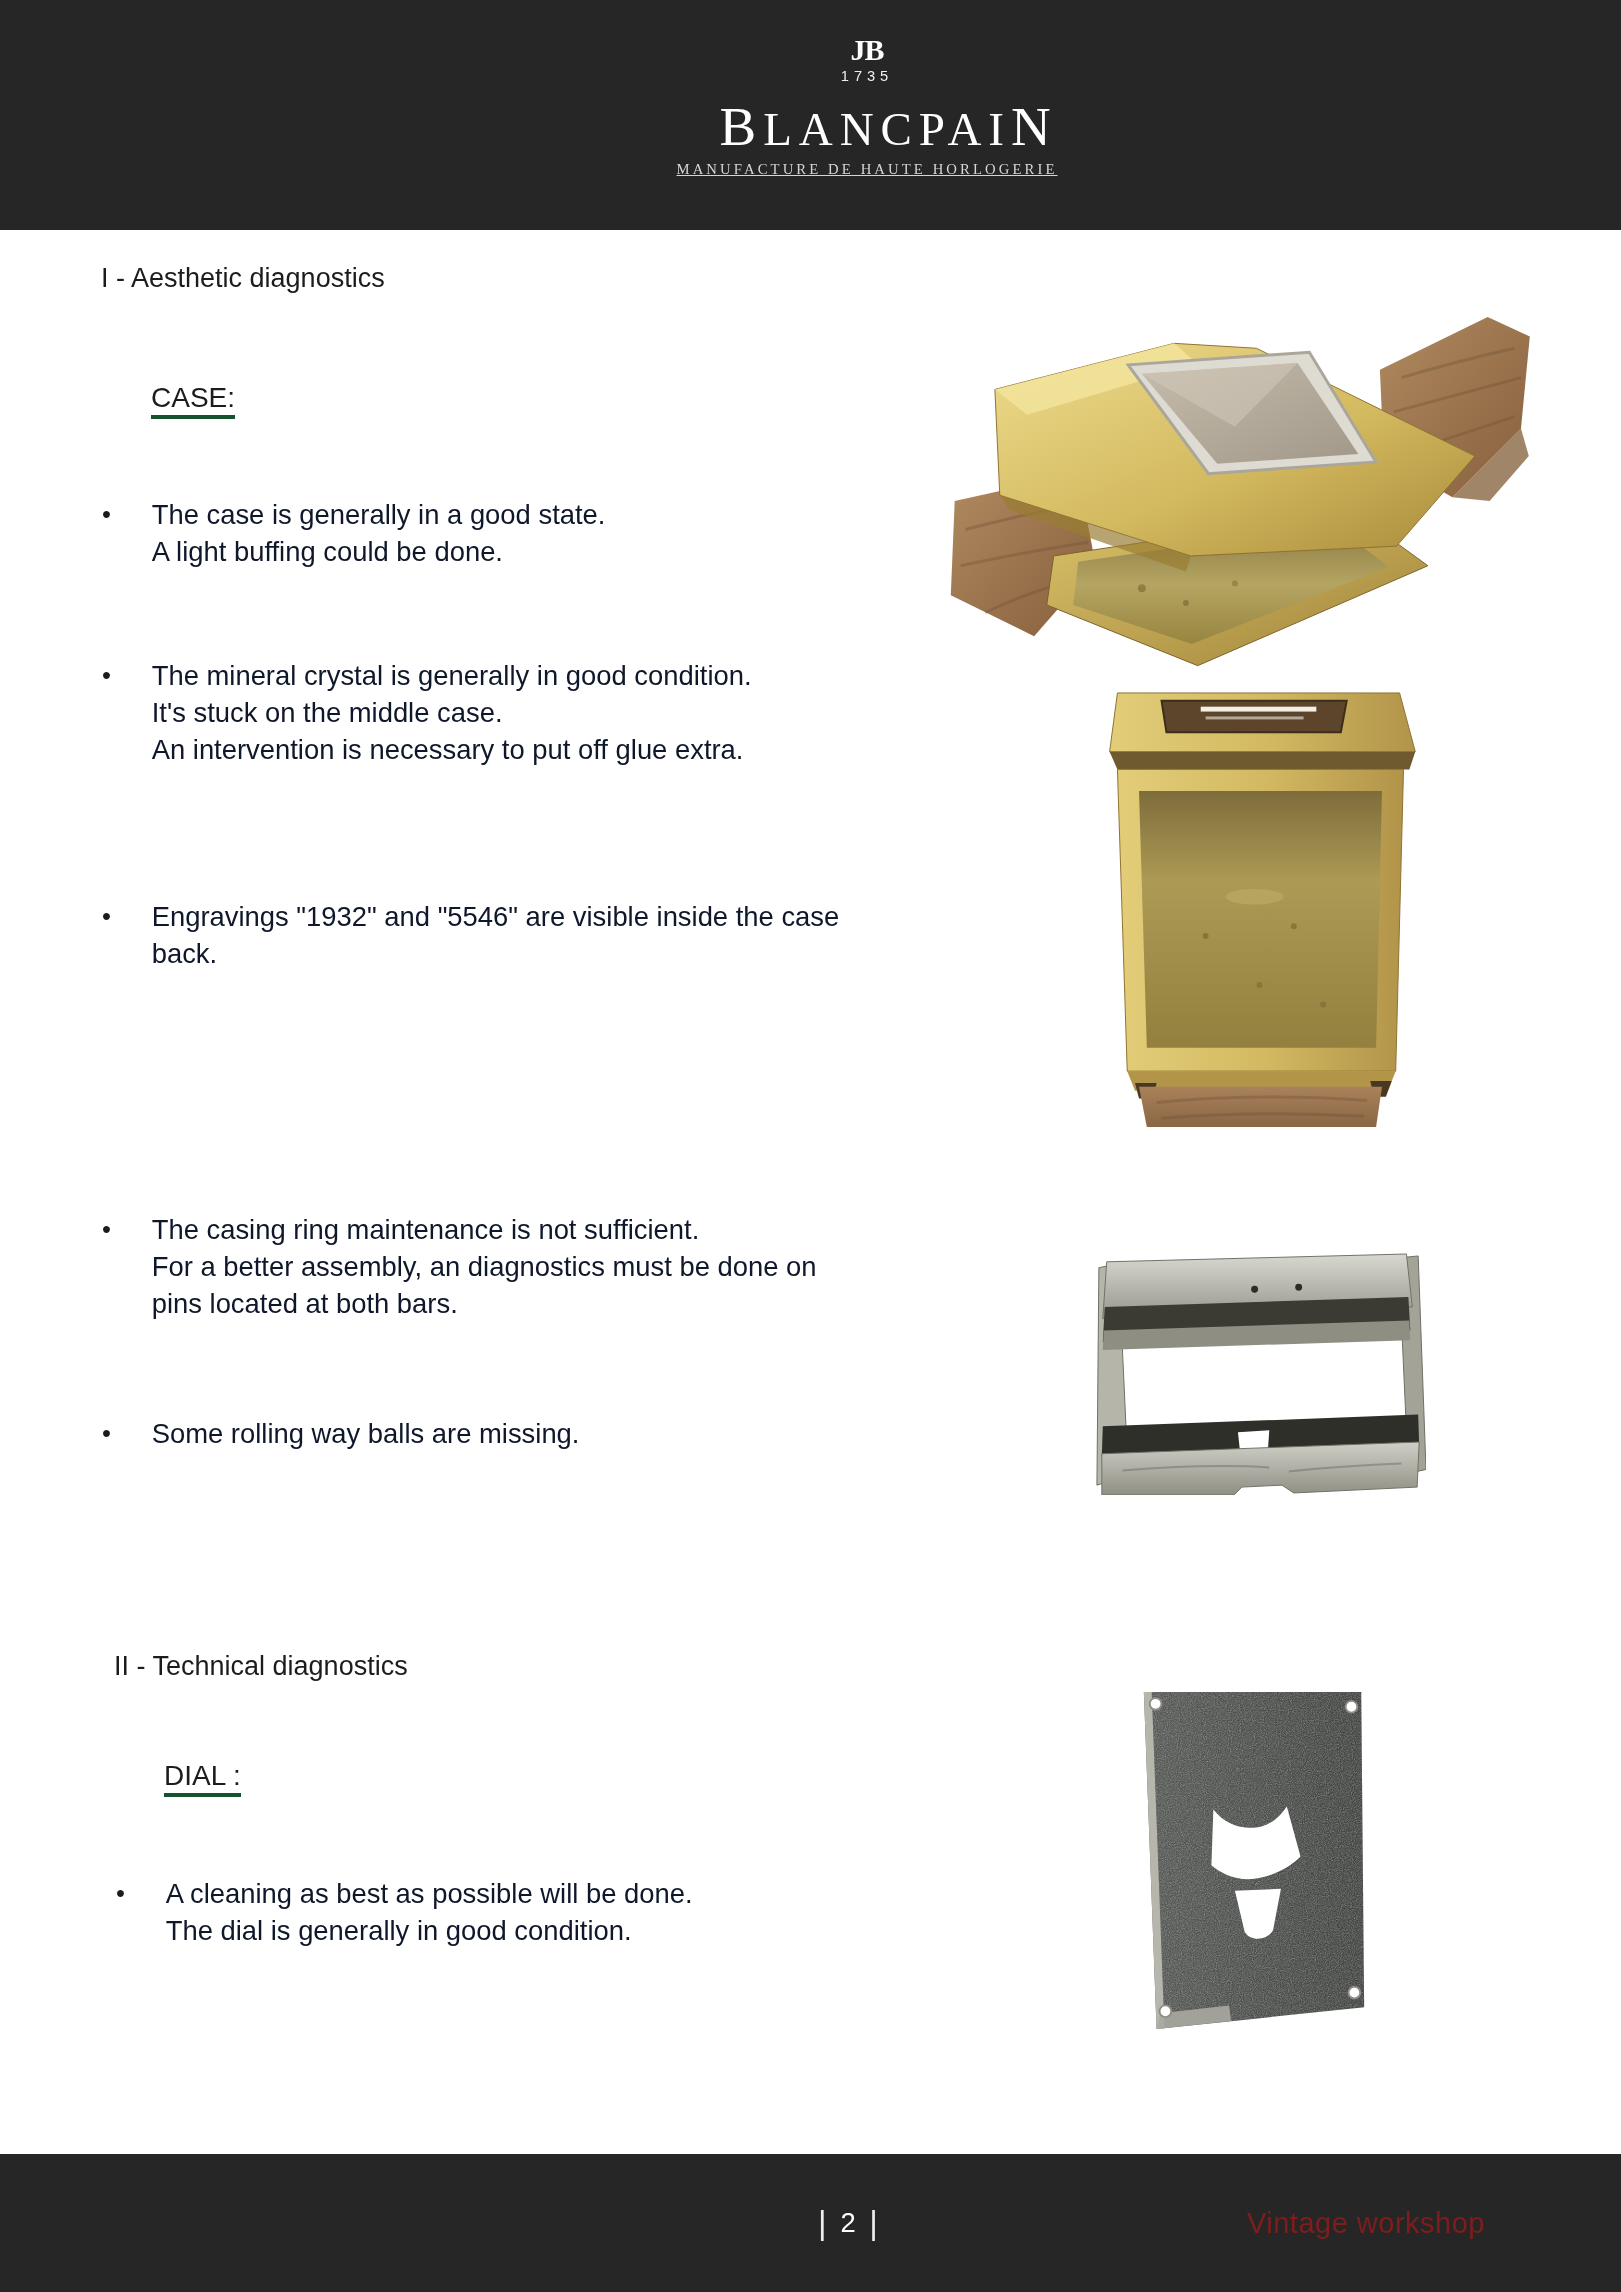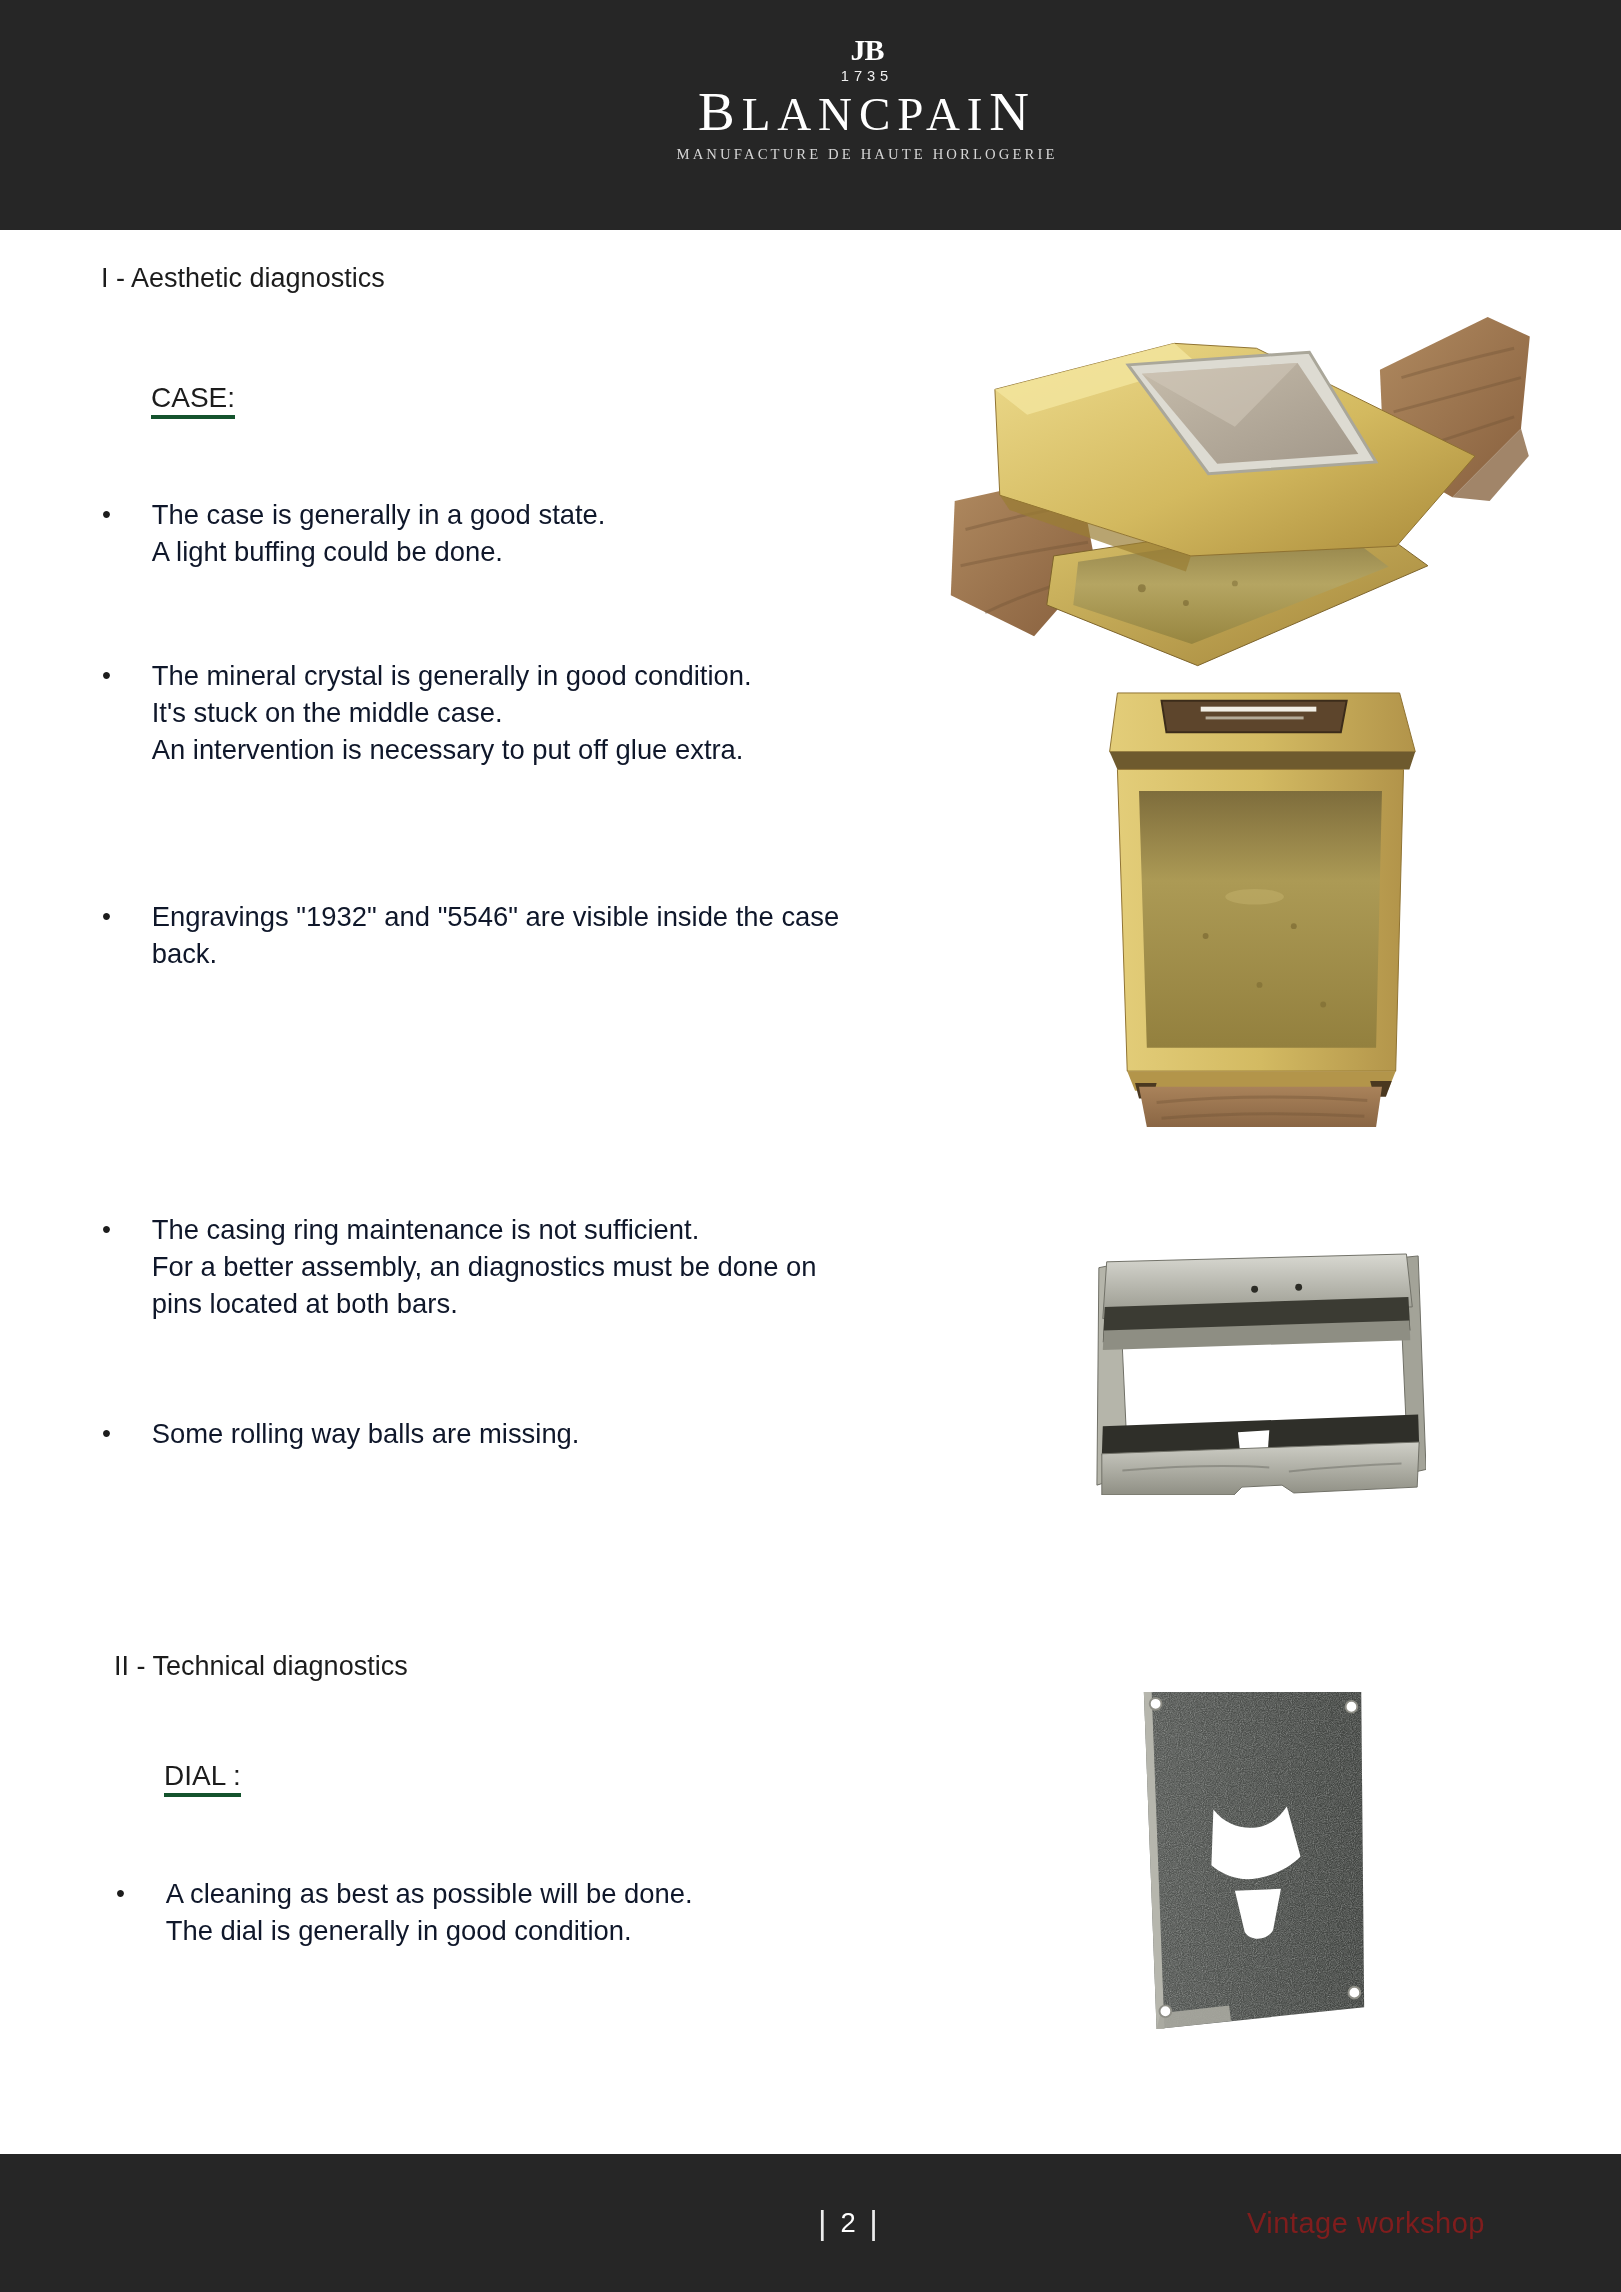--- a/index.html
+++ b/index.html
@@ -9,23 +9,23 @@
   
   .band{position:absolute;left:0;width:1621px;background:#262626;}
   .band.header{top:0;height:230px;}
   .band.footer{top:2154px;height:138px;}
 
   
   .logo{position:absolute;left:867px;top:35px;transform:translateX(-50%);
         text-align:center;color:#ffffff;line-height:1;}
   .logo .monogram{font-family:"Liberation Serif",serif;font-weight:700;font-size:30px;letter-spacing:-1px;}
   .logo .year{font-size:14.7px;letter-spacing:4.9px;margin-top:3.9px;color:#f0f0f0;}
-  .logo .brand{font-family:"Liberation Serif",serif;font-size:47px;letter-spacing:6.9px;margin-top:0;white-space:nowrap;}
+  .logo .brand{font-family:"Liberation Serif",serif;font-size:47px;letter-spacing:6.9px;margin-top:15px;white-space:nowrap;text-align:right;}
   .logo .brand .big{font-size:55px;}
-  .logo .tagline{font-family:"Liberation Serif",serif;font-size:14.7px;letter-spacing:3.1px;margin-top:8.8px;color:#d6d6d6;white-space:nowrap;}
+  .logo .tagline{font-family:"Liberation Serif",serif;font-size:14.7px;letter-spacing:3.1px;margin-top:8.8px;color:#d6d6d6;white-space:nowrap;text-decoration:underline;}
 
   
   .sec-title{position:absolute;font-size:27px;font-weight:300;letter-spacing:0;white-space:nowrap;color:#1c1c1c;}
   .sub-head{position:absolute;font-size:28px;font-weight:300;color:#1c1c1c;
             border-bottom:4px solid #14532d;padding-bottom:1px;white-space:nowrap;}
   .bullet{position:absolute;display:flex;align-items:flex-start;}
   .bullet .dot{font-size:25.5px;line-height:37px;width:13.7px;flex:0 0 13.7px;color:#1c1c1c;}
   .bullet .lines{margin-left:36px;}
   .bullet .line{font-size:27.4px;font-weight:300;line-height:37px;white-space:nowrap;color:#0f172a;}
 

